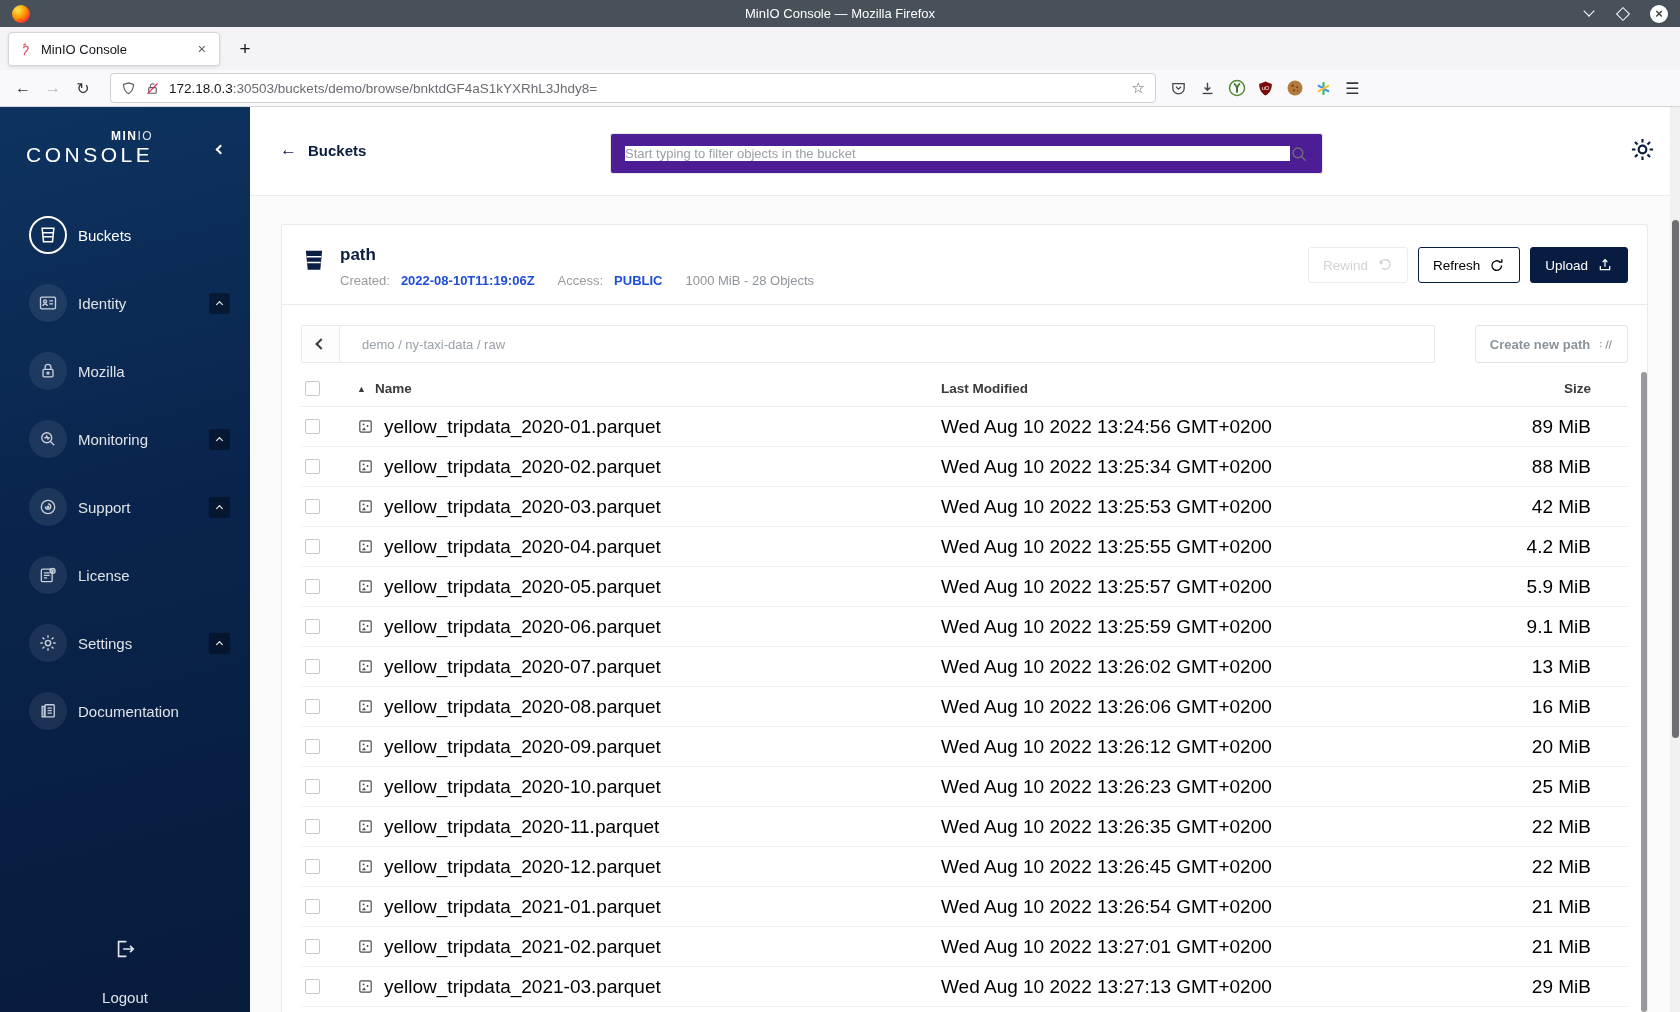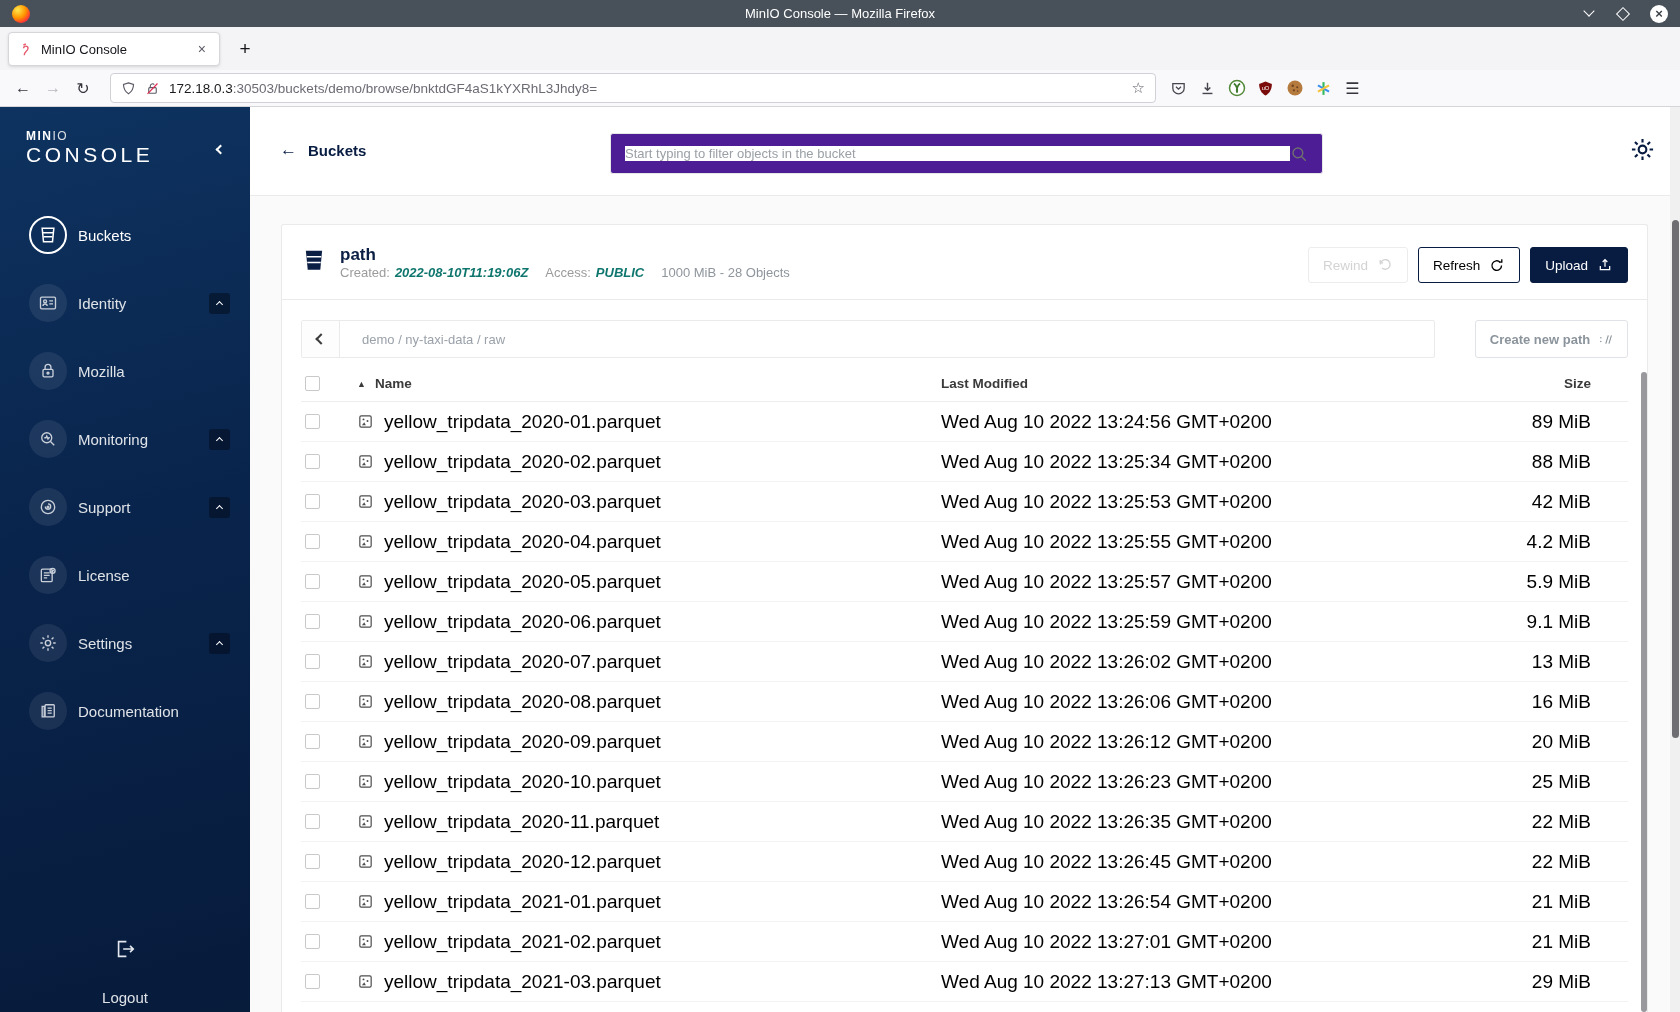--- a/index.html
+++ b/index.html
@@ -41,21 +41,21 @@
   .url-star { font-size:15px; color:#5b5b66; }
   .tool-icon { width:29px; height:28px; display:flex; align-items:center; justify-content:center; color:#45454d; border-radius:4px; }
   .hamburger { font-size:16px; color:#35353c; }
 
   
   .app { position:absolute; top:107px; left:0; right:0; bottom:0; display:flex; }
 
   
   .sidenav { width:250px; flex:0 0 250px; color:#fff; display:flex; flex-direction:column; padding:22px 0 28px;
     background:linear-gradient(165deg,#0e3360 0%,#09244c 45%,#071b3b 100%); }
-  .logo-row { padding:0 22px 0 26px; display:flex; align-items:center; }
+  .logo-row { padding:0 22px 0 26px; display:flex; align-items:center;text-align:right; }
   .logo-min { font-size:12px; font-weight:bold; letter-spacing:1.5px; }
   .logo-min .io { font-weight:400; opacity:.85; }
   .logo-console { font-size:21px; font-weight:400; letter-spacing:3.5px; margin-top:0; }
   .collapse { margin-left:auto; color:#fff; padding:4px; }
   .collapse .chevron { border-width:2.4px 2.4px 0 0; width:7px; height:7px; }
   .menu { margin-top:34px; display:flex; flex-direction:column; }
   .menu-item { height:68px; display:flex; align-items:center; padding:0 20px 0 29px; gap:11px; cursor:pointer; }
   .mi-circle { width:38px; height:38px; border-radius:50%; background:rgba(255,255,255,.08); color:#c9d0da;
     display:flex; align-items:center; justify-content:center; flex:0 0 38px; }
   .menu-item.selected .mi-circle { background:transparent; border:2px solid #fff; color:#fff; }
@@ -80,22 +80,22 @@
   .search-ic { color:#6f6f6f; }
   .page-gear { position:absolute; right:24px; top:29px; color:#081C42; cursor:pointer; }
 
   .content { flex:1; padding:28px 32px 0 31px; display:flex; flex-direction:column; overflow:hidden; }
   .card { flex:1; background:#fff; border:1px solid #eaeaea; border-bottom:none; border-radius:3px 3px 0 0; overflow:hidden; }
 
   .bucket-head { display:flex; align-items:flex-start; padding:20px 19px 16px; border-bottom:1px solid #eaeaea; }
   .bucket-ic { color:#0b1f44; margin-top:2px; }
   .bh-text { margin-left:13px; }
   .bh-title { font-size:17px; font-weight:700; color:#0b1f44; }
-  .bh-meta { font-size:13px; color:#9b9b9b; display:flex; gap:5px; align-items:center; }
-  .bh-meta b { color:#0f766e; font-weight:700;font-style:italic; }
+  .bh-meta { margin-top:8px; font-size:13px; color:#9b9b9b; display:flex; gap:11px; align-items:center; }
+  .bh-meta b { color:#1d4ed8; font-weight:700; }
   .bh-meta .usage { margin-left:12px; color:#8f959c; }
   .actions { margin-left:auto; display:flex; gap:10px; margin-top:2px; }
   .btn { height:36px; border-radius:3px; font-size:13.5px; display:flex; align-items:center; gap:9px;
     padding:0 14px; font-weight:500; cursor:pointer; background:#fff; font-family:"Liberation Sans",sans-serif; }
   .btn-rewind  { border:1px solid #ececec; color:#d3d3d3; cursor:default; }
   .btn-refresh { border:1px solid #081C42; color:#000000; }
   .btn-upload  { border:1px solid #081C42; background:#081C42; color:#fff; }
 
   .path-row { display:flex; align-items:center; margin:20px 19px 8px;gap:24px; }
   .crumb-box { flex:1; display:flex; align-items:stretch; border:1px solid #eaeaea; border-radius:2px; height:38px; background:#fff; }

